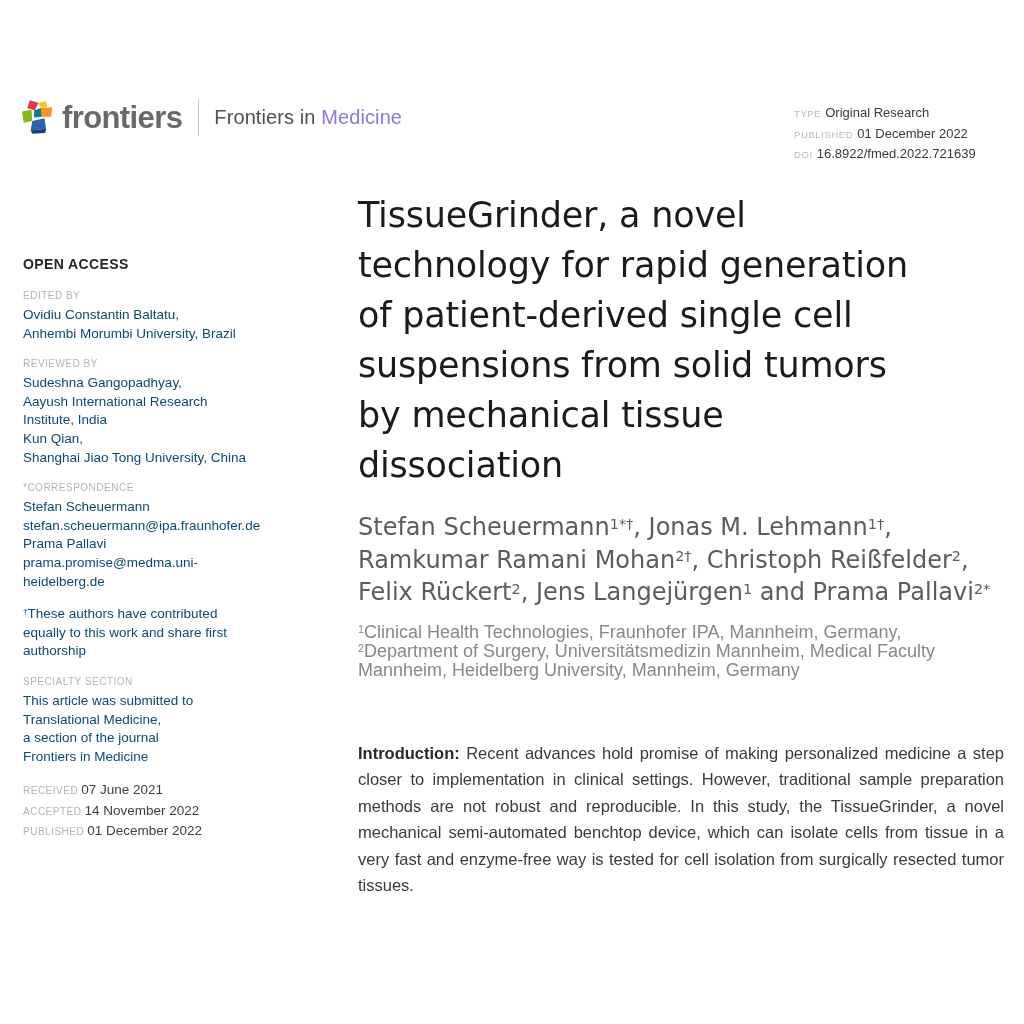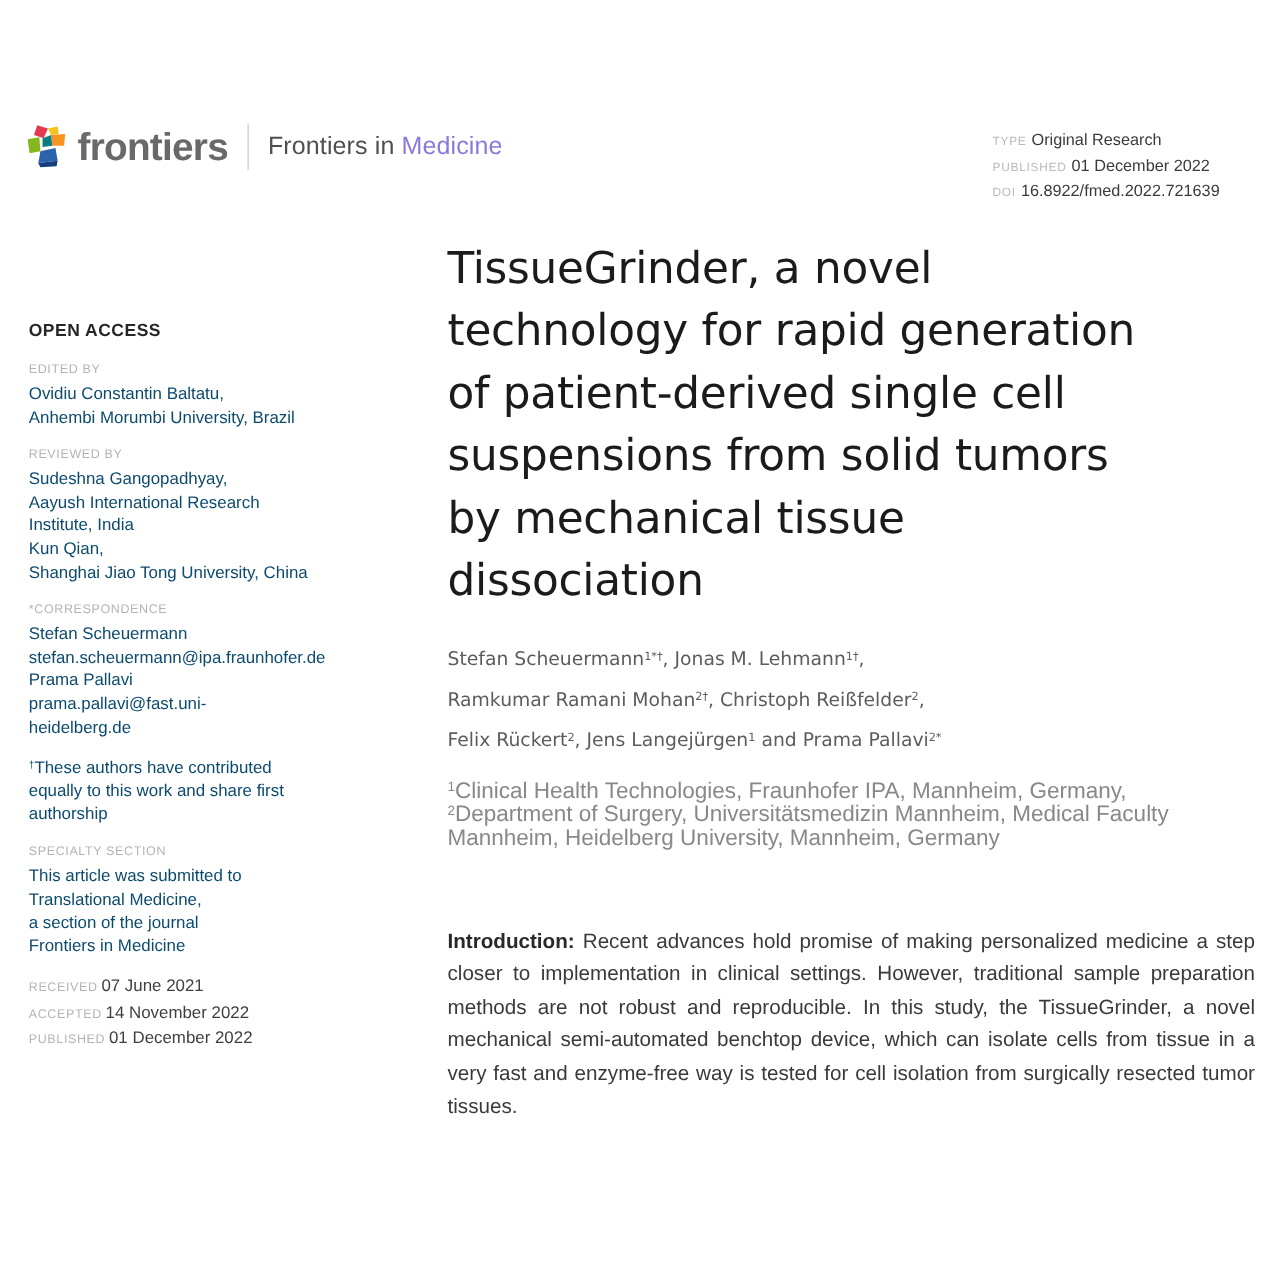--- a/index.html
+++ b/index.html
@@ -32,21 +32,21 @@
   .dates{margin-top:6px;}
   .date-row{line-height:18.6px;white-space:nowrap;}
   .date-label{font-size:10px;color:#b4b4b4;letter-spacing:0.5px;margin-right:3px;}
   .date-value{font-size:13.5px;color:#3f3f3f;}
 
   
   .main{position:absolute;left:358px;top:190px;width:646px;}
   .article-title{margin:0;font-family:"DejaVu Sans","Liberation Sans",sans-serif;font-weight:500;}
   .title-line{font-size:35px;line-height:50px;color:#1b1b1b;letter-spacing:-0.2px;white-space:nowrap;}
   .authors{margin-top:21px;}
-  .author-line{font-family:"DejaVu Sans","Liberation Sans",sans-serif;font-size:15px;line-height:32.5px;color:#5c5c5c;white-space:nowrap;}
+  .author-line{font-family:"DejaVu Sans","Liberation Sans",sans-serif;font-size:24px;line-height:32.5px;color:#5c5c5c;white-space:nowrap;}
   .affiliations{margin-top:14px;font-size:18px;line-height:19px;color:#888888;}
   .abstract{margin:60px 0 0 0;font-size:16.5px;line-height:26.5px;color:#3a3a3a;text-align:justify;}
   .abstract .lead{font-weight:700;color:#282828;}
 </style>
 </head>
 <body>
 
 <div class="header-left">
   <svg class="logo-icon" viewBox="0 0 36 40" aria-hidden="true">
     <polygon points="9,0 19,3 15,12 6,9" fill="#e23a4e"></polygon>
@@ -93,21 +93,21 @@
     <div class="side-line">Institute, India</div>
     <div class="side-line">Kun Qian,</div>
     <div class="side-line">Shanghai Jiao Tong University, China</div>
   </div>
 
   <div class="side-section">
     <div class="side-label">*CORRESPONDENCE</div>
     <div class="side-line">Stefan Scheuermann</div>
     <div class="side-line">stefan.scheuermann@ipa.fraunhofer.de</div>
     <div class="side-line">Prama Pallavi</div>
-    <div class="side-line">prama.pallavi@fast.uni-</div>
+    <div class="side-line">prama.promise@medma.uni-</div>
     <div class="side-line">heidelberg.de</div>
   </div>
 
   <div class="side-section">
     <div class="side-line"><span class="sup">†</span><span>These authors have contributed</span></div>
     <div class="side-line"><span>equally to this work and share first</span></div>
     <div class="side-line"><span>authorship</span></div>
   </div>
 
   <div class="side-section">

